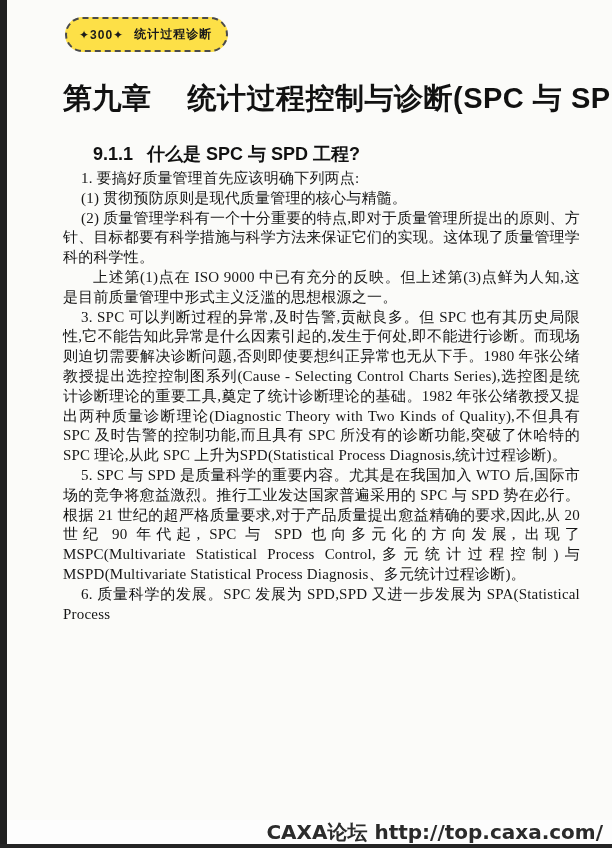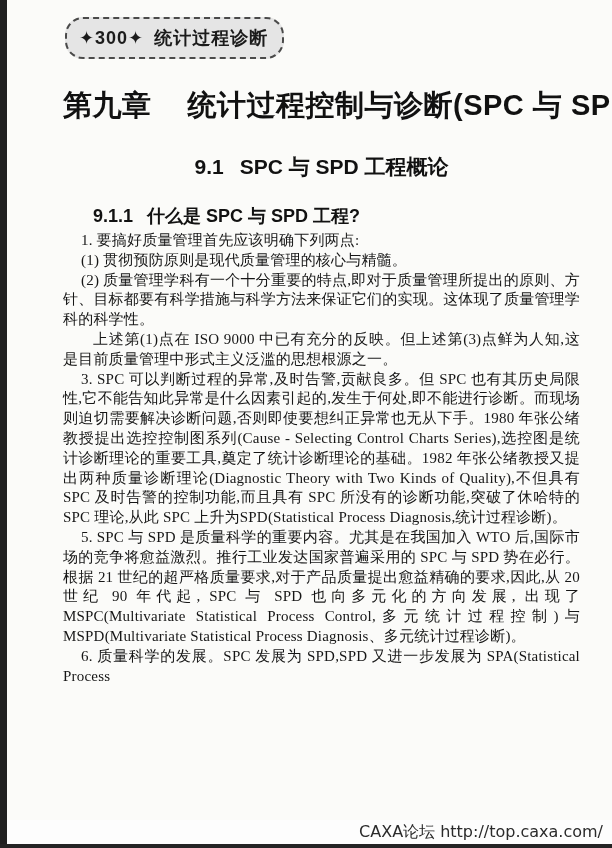--- a/index.html
+++ b/index.html
@@ -39,25 +39,25 @@
   .header-badge {
     display: inline-flex;
     align-items: center;
     gap: 10px;
     margin-top: 17px;
     margin-left: 2px;
     padding: 7px 14px 7px 12px;
     border: 2px dashed #4a4a4a;
     border-radius: 18px;
     font-family: "Liberation Sans", "DejaVu Sans", sans-serif;
-    font-size: 18px;
+    font-size: 12px;
     font-weight: bold;
     letter-spacing: 1px;
     color: #1b1b1b;
-    background: #e5e5e5;
+    background: #fde047;
   }
   .chapter-title {
     margin-top: 27px;
     font-family: "Liberation Sans", "DejaVu Sans", sans-serif;
     font-weight: 900;
     font-size: 29px;
     letter-spacing: 0.5px;
     white-space: nowrap;
     color: #111;
   }
@@ -101,44 +101,42 @@
     height: 24px;
     background: #fdfdfd;
     display: flex;
     align-items: center;
     justify-content: flex-end;
     padding-right: 9px;
     box-sizing: border-box;
   }
   .footer-watermark {
     font-family: "DejaVu Sans", "Liberation Sans", sans-serif;
-    font-size: 16px;
+    font-size: 20px;
     color: #2b2b2b;
+    font-weight: bold;
   }
 </style>
 </head>
 <body>
 
 <div class="page">
   <div class="edge-left"></div>
 
   <div class="content">
 
     <div class="header-badge">
       <span>✦300✦</span>
       <span>统计过程诊断</span>
     </div>
 
     <div class="chapter-title">
       <span class="chapter-number">第九章</span><span>统计过程控制与诊断(SPC 与 SPD)</span>
     </div>
 
-    <div class="section-title">
-      <span class="section-number">9.1</span><span>SPC 与 SPD 工程概论</span>
-    </div>
 
     <div class="subsection-title">
       <span class="subsection-number">9.1.1</span><span>什么是 SPC 与 SPD 工程?</span>
     </div>
 
     <div class="body-text">
       <p class="para short">1. 要搞好质量管理首先应该明确下列两点:</p>
       <p class="para short">(1) 贯彻预防原则是现代质量管理的核心与精髓。</p>
       <p class="para short">(2) 质量管理学科有一个十分重要的特点,即对于质量管理所提出的原则、方针、目标都要有科学措施与科学方法来保证它们的实现。这体现了质量管理学科的科学性。</p>
       <p class="para">上述第(1)点在 ISO 9000 中已有充分的反映。但上述第(3)点鲜为人知,这是目前质量管理中形式主义泛滥的思想根源之一。</p>

